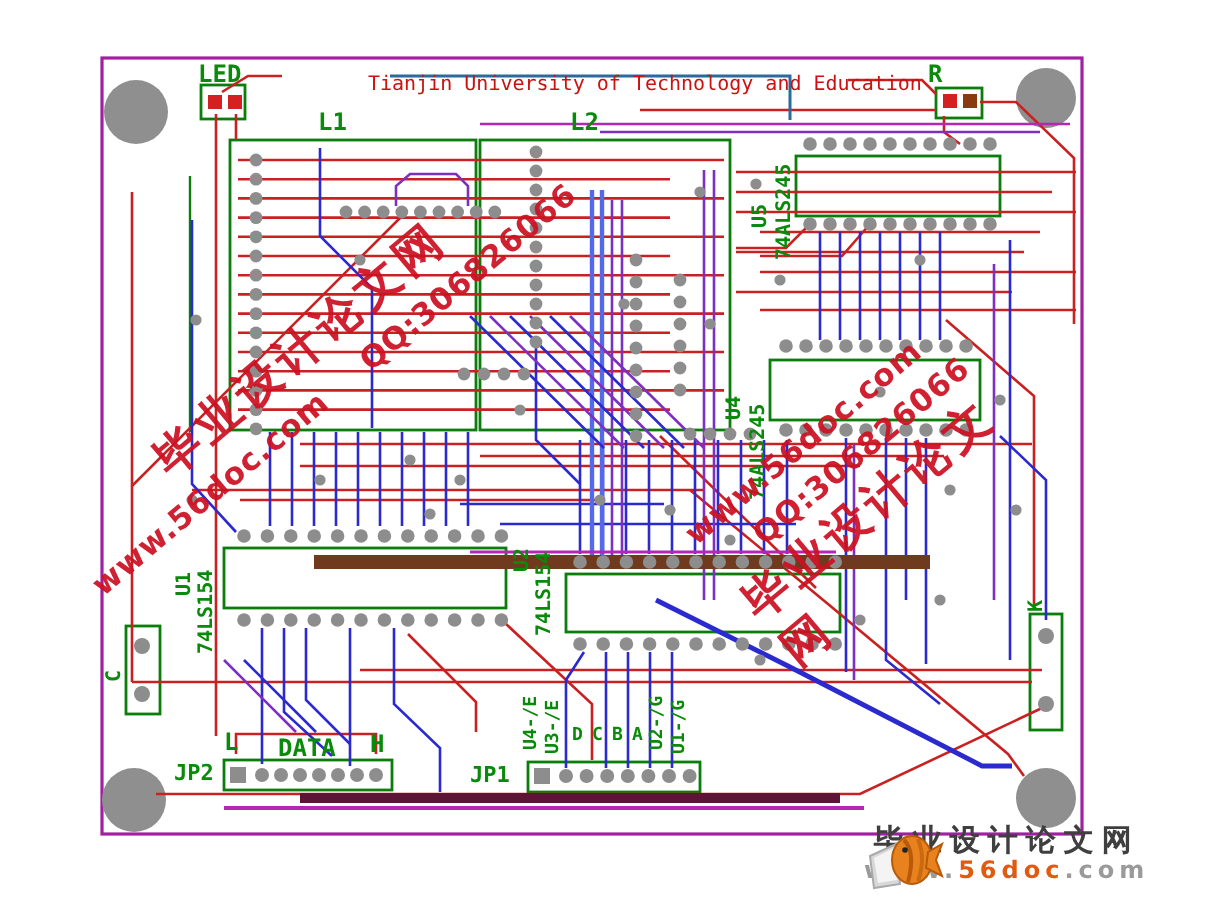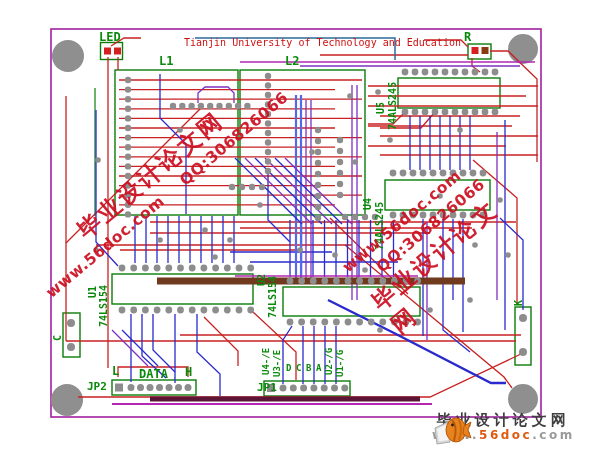--- a/index.html
+++ b/index.html
@@ -408,21 +408,21 @@
   <span class="vlabel" style="left:257px;top:286px">U2</span>
   <span class="vlabel" style="left:268px;top:318px">74LS154</span>
   <span class="vlabel" style="left:53px;top:341px">C</span>
   <span class="vlabel" style="left:514px;top:306px">K</span>
 
   <span class="lbl" style="left:87px;top:381px;font-size:11px">JP2</span>
   <span class="lbl" style="left:112px;top:365px">L</span>
   <span class="lbl" style="left:139px;top:368px">DATA</span>
   <span class="lbl" style="left:185px;top:366px">H</span>
 
-  <span class="lbl" style="left:257px;top:382px;font-size:11px">JP1</span>
+  <span class="lbl" style="left:235px;top:382px;font-size:11px">JP1</span>
   <span class="vpin" style="left:262px;top:375px">U4-/E</span>
   <span class="vpin" style="left:273px;top:377px">U3-/E</span>
   <span class="hpin" style="left:286px;top:364px">D</span>
   <span class="hpin" style="left:296px;top:364px">C</span>
   <span class="hpin" style="left:306px;top:364px">B</span>
   <span class="hpin" style="left:316px;top:364px">A</span>
   <span class="vpin" style="left:325px;top:375px">U2-/G</span>
   <span class="vpin" style="left:336px;top:377px">U1-/G</span>
 
   <div class="wm wm-left">

